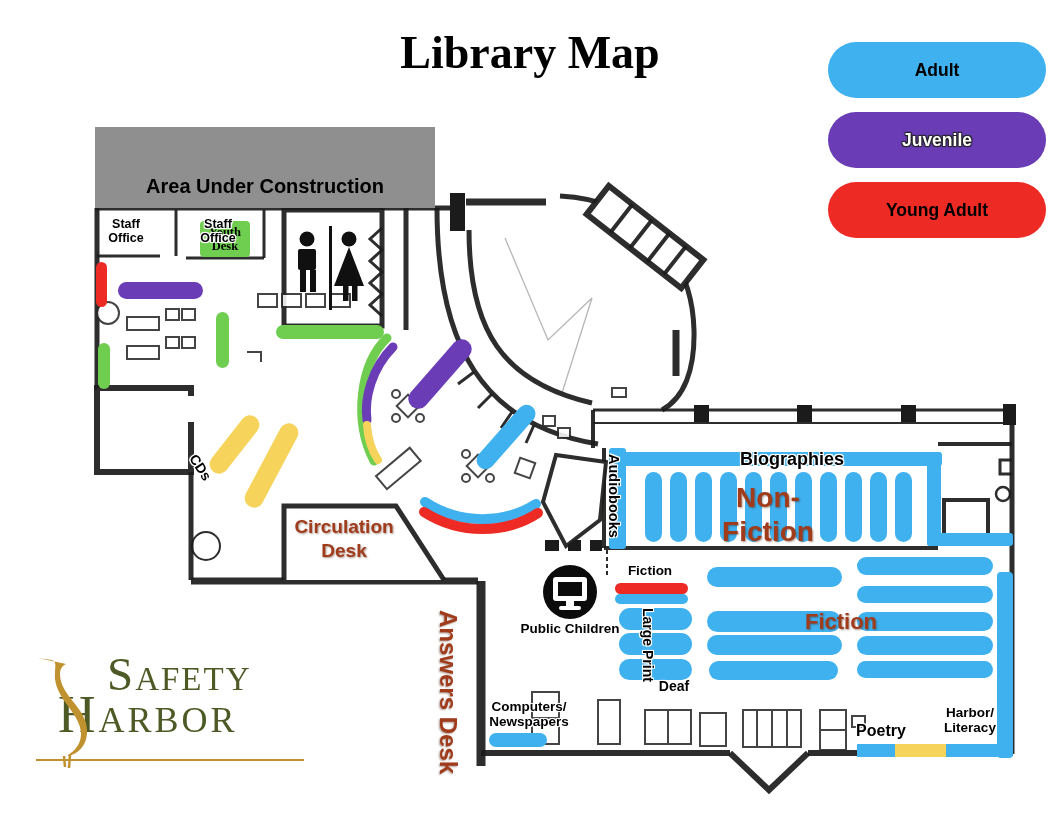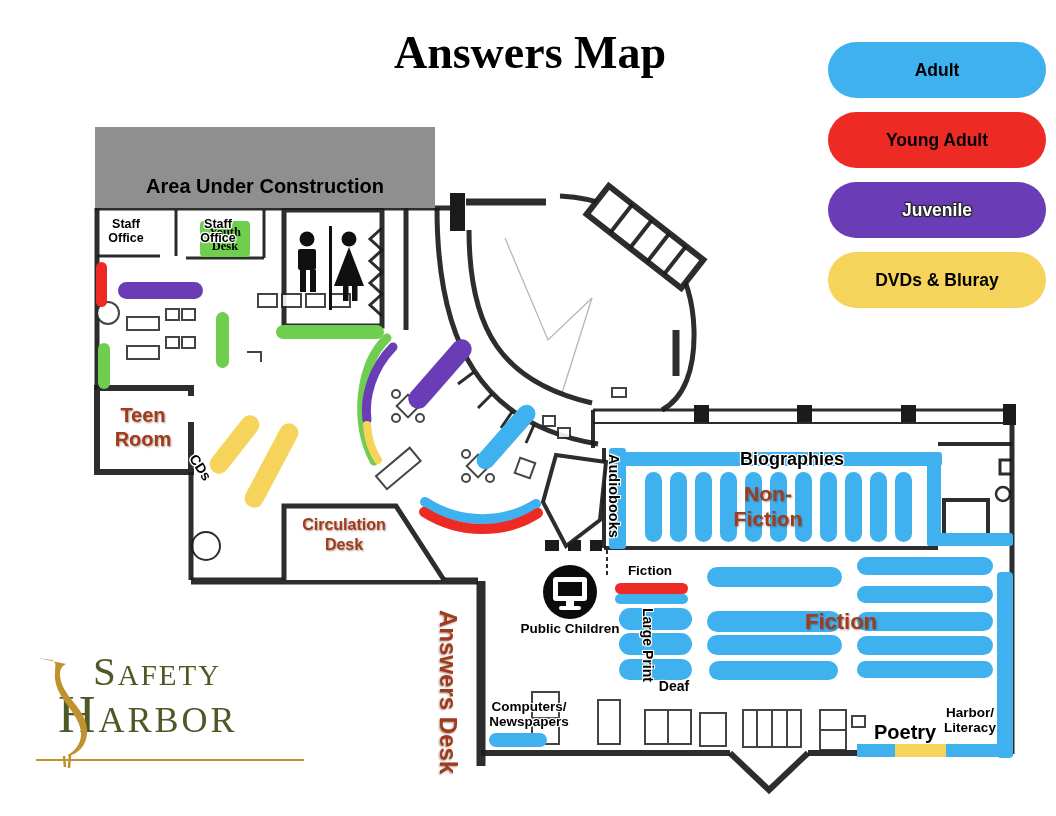--- a/index.html
+++ b/index.html
@@ -36,21 +36,21 @@
   .legend{position:absolute;left:828px;top:42px;z-index:6;display:flex;flex-direction:column;gap:14px;text-align:center;}
   .pill{width:218px;height:56px;border-radius:28px;display:flex;align-items:center;justify-content:center;
         font-size:17.5px;font-weight:bold;color:#000;}
   .pill-juvenile{color:#fff;text-shadow:1px 1px 1px #222,-1px -1px 1px #222,1px -1px 1px #222,-1px 1px 1px #222;}
   
   .title{position:absolute;left:280px;top:26px;width:500px;z-index:6;text-align:center;
          font-family:"Liberation Serif",serif;font-weight:bold;font-size:46px;color:#000;}
   
   .logo{position:absolute;left:30px;top:645px;width:285px;height:160px;z-index:6;
         font-family:"Liberation Serif",serif;font-variant:small-caps;}
-  .logo-top{position:absolute;left:63px;top:2px;font-size:41px;letter-spacing:2px;color:var(--c-logo_green,#4D5A25);}
+  .logo-top{position:absolute;left:77px;top:2px;font-size:47px;letter-spacing:2px;color:var(--c-logo_green,#4D5A25);}
   .logo-bottom{position:absolute;left:28px;top:40px;font-size:52px;letter-spacing:3px;color:var(--c-logo_green,#4D5A25);}
   .logo-rule{position:absolute;left:6px;top:114px;width:268px;border-top:2px solid var(--c-logo_gold,#C0912F);}
   .logo-sub{position:absolute;left:6px;top:116px;width:268px;text-align:center;font-size:27px;
             letter-spacing:2px;color:var(--c-logo_gold,#C0912F);}
   .heron{position:absolute;left:6px;top:4px;z-index:2;}
 </style>
 </head>
 <body>
 
 <div class="stage">
@@ -237,59 +237,55 @@
   <div class="bar c-adult" style="left:857px;top:612px;width:136px;height:19px"></div>
   <div class="bar c-adult" style="left:857px;top:636px;width:136px;height:19px"></div>
   <div class="bar c-adult" style="left:857px;top:661px;width:136px;height:17px"></div>
   <div class="bar c-adult" style="left:997px;top:572px;width:16px;height:186px;border-radius:4px"></div>
   <div class="bar c-adult" style="left:857px;top:744px;width:38px;height:13px;border-radius:0"></div>
   <div class="bar c-adult" style="left:946px;top:744px;width:54px;height:13px;border-radius:0"></div>
   <div class="bar c-adult" style="left:489px;top:733px;width:58px;height:14px"></div>
 
   <div class="lbl" style="left:94px;top:218px;width:64px;font-size:12.5px">Staff Office</div>
   <div class="lbl" style="left:186px;top:218px;width:64px;font-size:12.5px">Staff Office</div>
-  <div class="lbl lbl-brown" style="left:100px;top:403px;width:86px;font-size:20px;line-height:1.2">Teen Room</div>
   <div class="lbl" style="left:186px;top:460px;font-size:14px;transform:rotate(57deg)">CDs</div>
-  <div class="lbl lbl-brown" style="left:282px;top:515px;width:124px;font-size:16px;line-height:1.25">Circulation Desk</div>
+  <div class="lbl lbl-brown" style="left:282px;top:515px;width:124px;font-size:19px;line-height:1.25">Circulation Desk</div>
   <div class="lbl lbl-brown vert-rl" style="left:435px;top:610px;font-size:24px">Answers Desk</div>
   <div class="lbl" style="left:518px;top:622px;width:104px;font-size:13.5px">Public Children</div>
   <div class="lbl" style="left:477px;top:700px;width:104px;font-size:13.5px">
     <div>Computers/</div>
     <div>Newspapers</div>
   </div>
   <div class="lbl" style="left:740px;top:450px;width:104px;font-size:18px">Biographies</div>
   <div class="lbl vert-rl" style="left:605px;top:454px;font-size:14.5px">Audiobooks</div>
-  <div class="lbl lbl-brown" style="left:710px;top:481px;width:116px;font-size:21px;line-height:1.2">
+  <div class="lbl lbl-brown" style="left:710px;top:481px;width:116px;font-size:28px;line-height:1.2">
     <div>Non-</div>
     <div>Fiction</div>
   </div>
   <div class="lbl" style="left:620px;top:564px;width:60px;font-size:13.5px">Fiction</div>
   <div class="lbl vert-lr" style="left:640px;top:607px;height:76px;font-size:14px;line-height:1.1">Large Print</div>
   <div class="lbl" style="left:652px;top:679px;width:44px;font-size:14px">Deaf</div>
   <div class="lbl lbl-brown" style="left:786px;top:610px;width:110px;font-size:22px">Fiction</div>
-  <div class="lbl" style="left:874px;top:722px;width:60px;font-size:20px">Poetry</div>
+  <div class="lbl" style="left:851px;top:722px;width:60px;font-size:16px">Poetry</div>
   <div class="lbl" style="left:933px;top:706px;width:74px;font-size:13.5px">
     <div>Harbor/</div>
     <div>Literacy</div>
   </div>
 
-  <div class="title">Answers Map</div>
+  <div class="title">Library Map</div>
 
   <div class="legend">
     <div class="pill c-adult">
       <span>Adult</span>
     </div>
-    <div class="pill c-young">
-      <span>Young Adult</span>
-    </div>
     <div class="pill c-juvenile pill-juvenile">
       <span>Juvenile</span>
     </div>
-    <div class="pill c-dvd">
-      <span>DVDs &amp; Bluray</span>
+    <div class="pill c-young">
+      <span>Young Adult</span>
     </div>
   </div>
 
   <div class="logo">
     <svg class="heron" width="70" height="120" viewBox="0 0 70 120">
       <path d="M2,9 L30,15 C26,17 24,20 24,25 C24,36 31,45 39,55 C47,65 52,74 51,85
                C50,97 42,105 32,107 L32,106 C40,101 45,94 45,85 C45,74 37,64 29,53
                C22,43 18,33 19,24 C19,18 21,13 16,11 Z" fill="var(--c-logo_gold,#C0912F)"></path>
       <path d="M34,106 L33,119 M28,107 L29,118" stroke="var(--c-logo_gold,#C0912F)" stroke-width="2.5" fill="none"></path>
     </svg>

